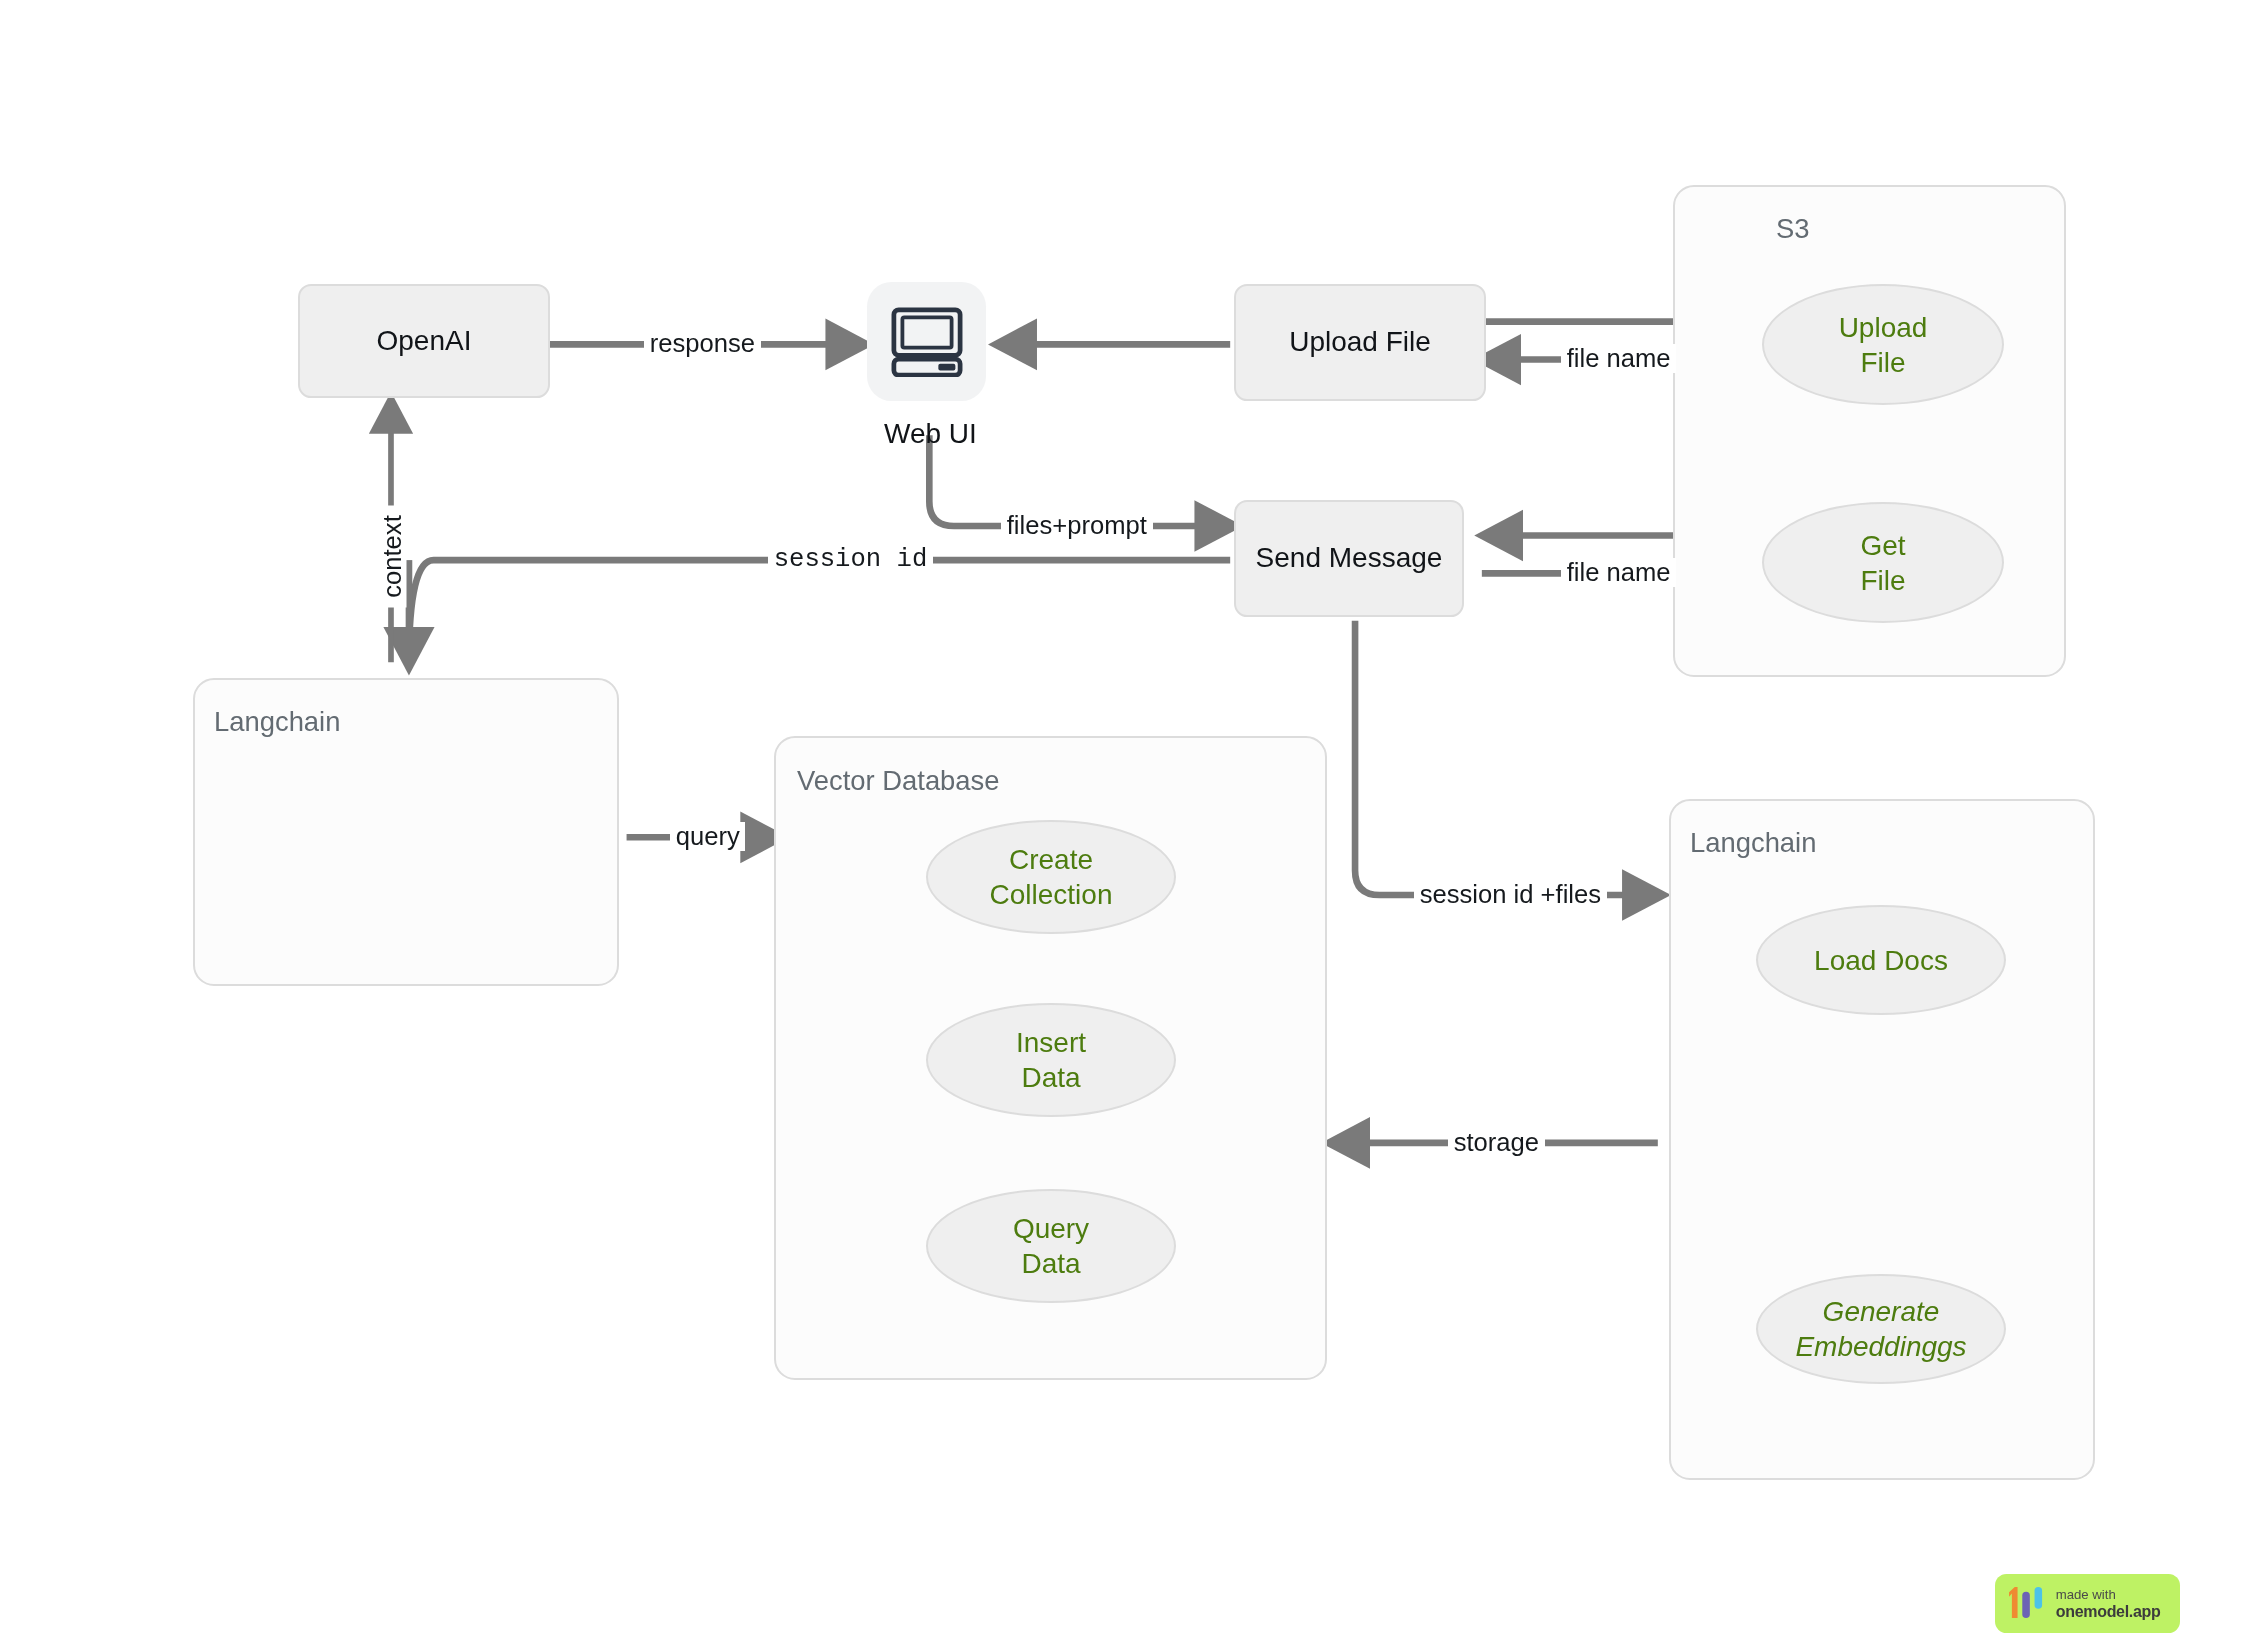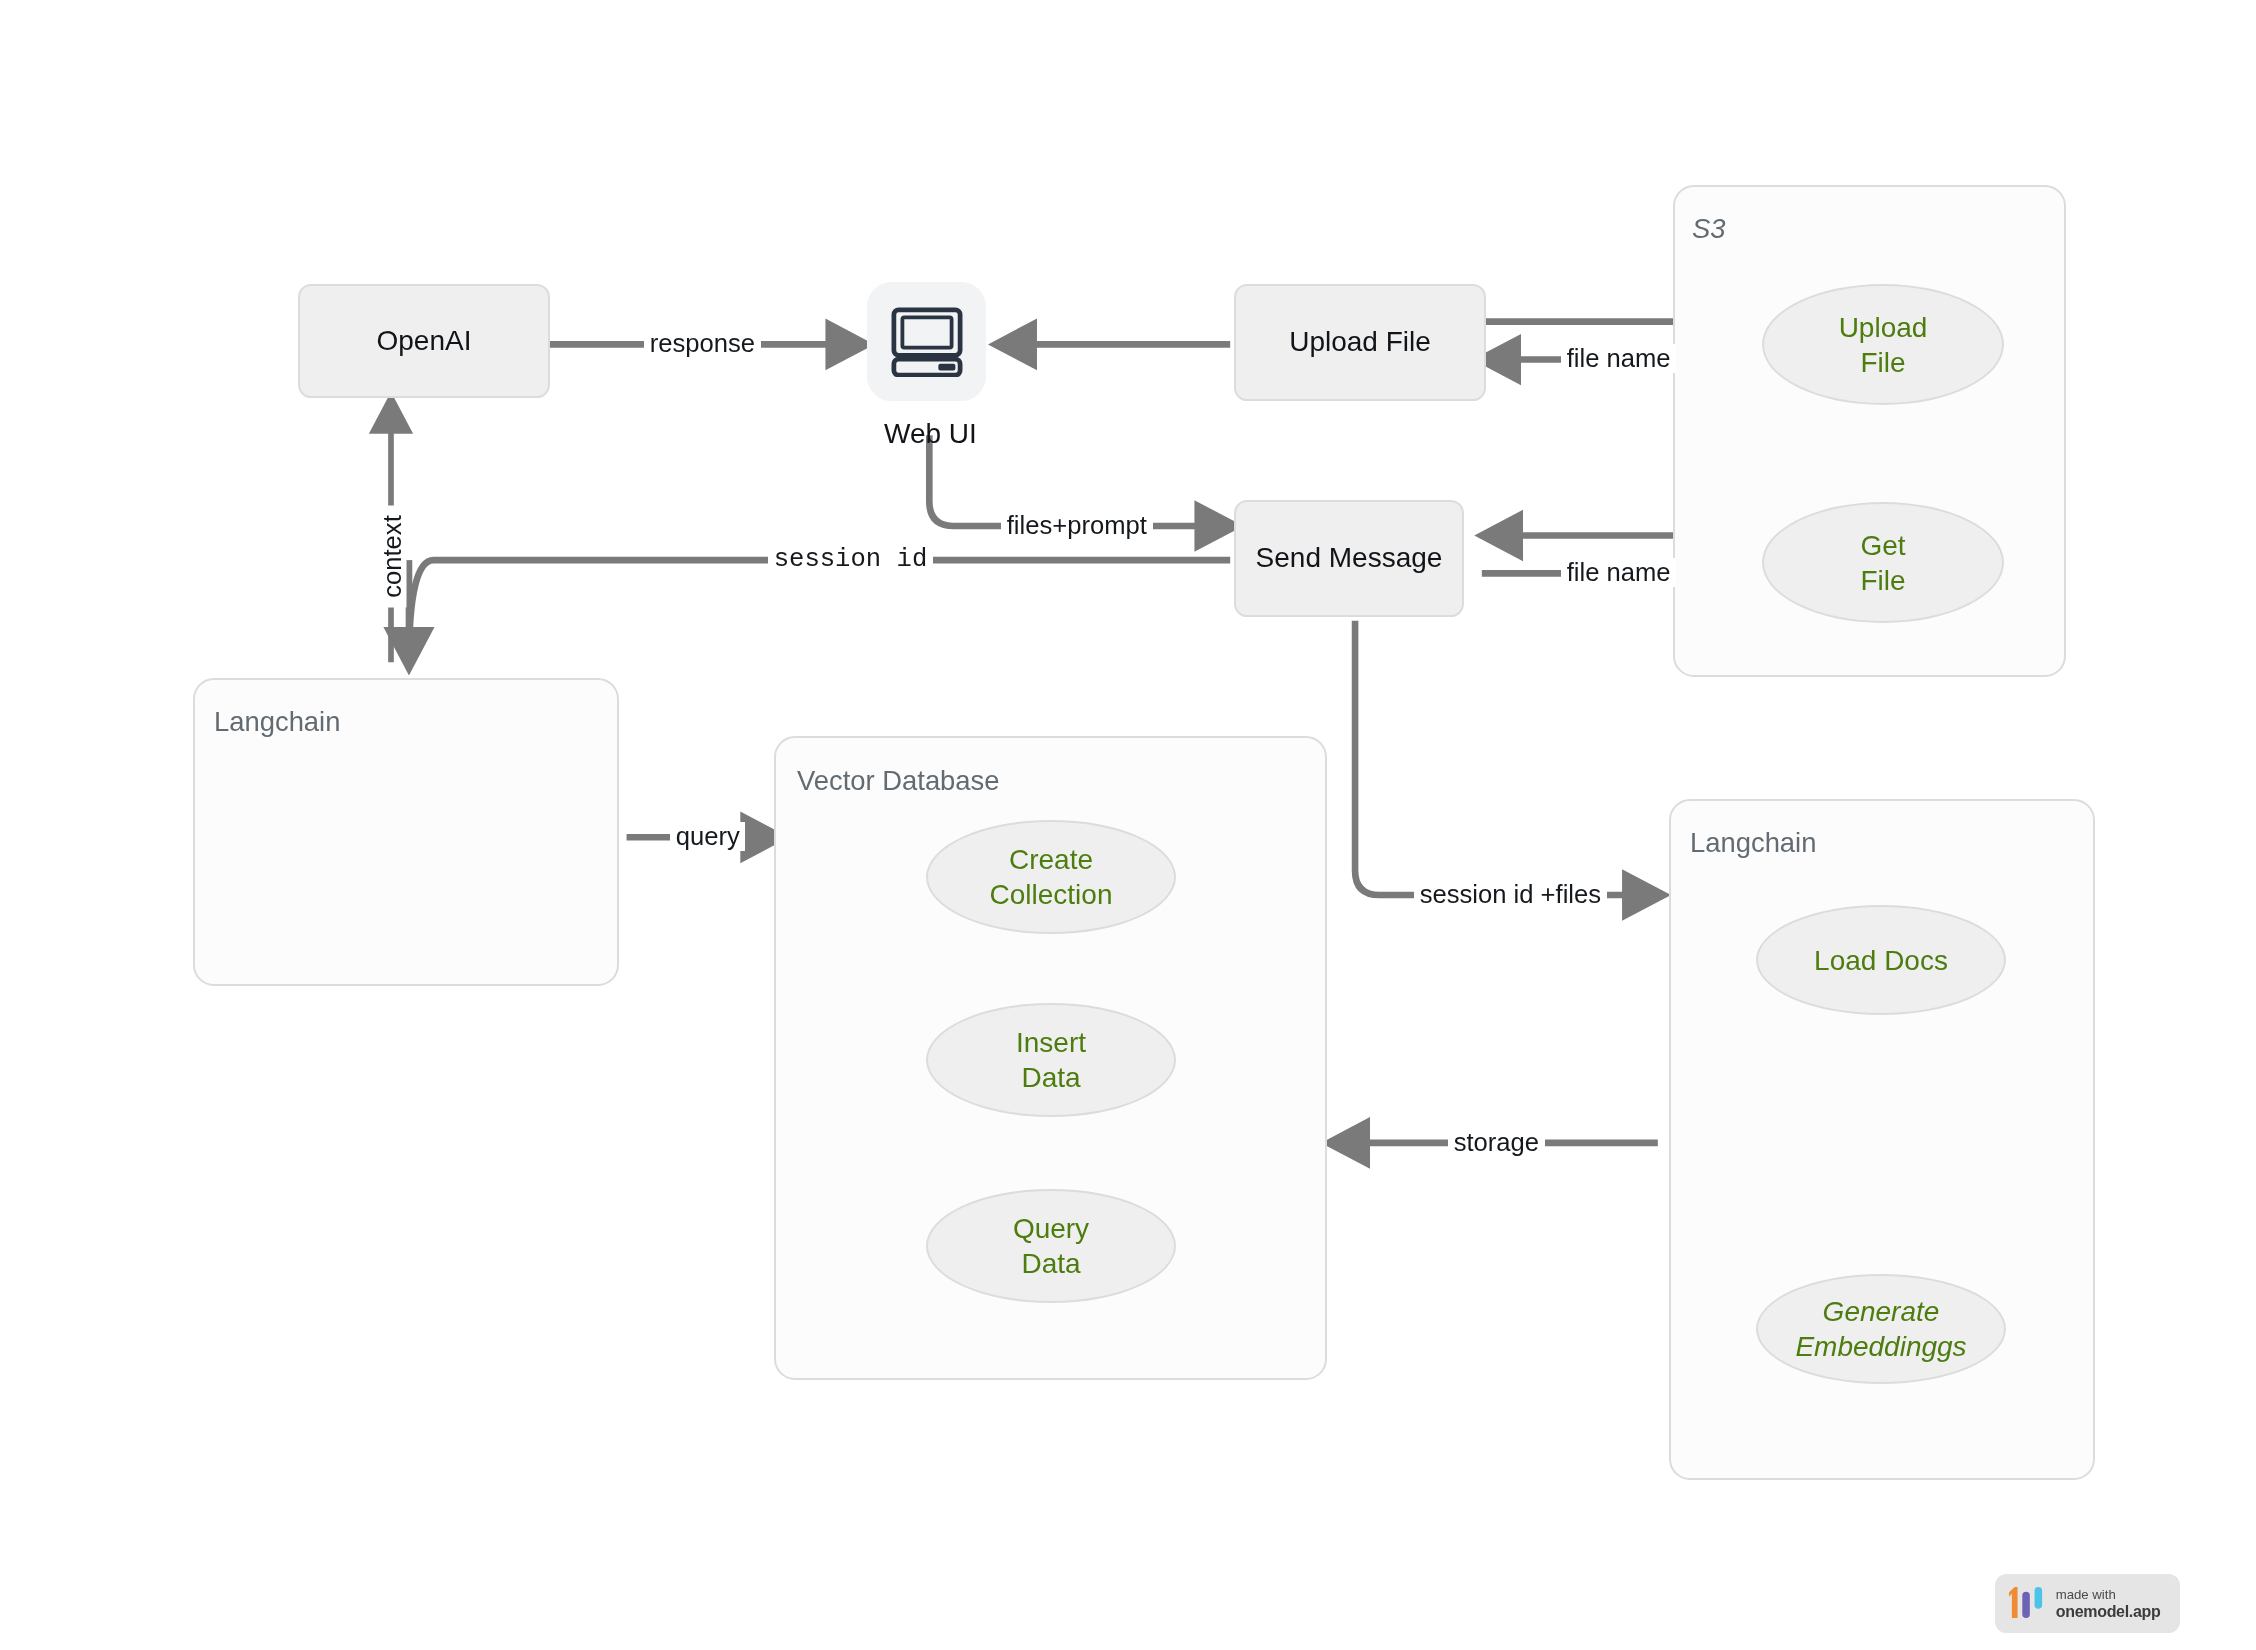--- a/index.html
+++ b/index.html
@@ -101,21 +101,21 @@
     transform-origin: 50% 50%;
     transform: rotate(-90deg);
   }
   
   #watermark {
     position: absolute;
     left: 1995px;
     top: 1574px;
     width: 185px;
     height: 59px;
-    background: #e5e5e5;
+    background: #bef264;
     border-radius: 11.4px;
     display: flex;
     align-items: center;
     gap: 9.5px;
     padding: 0 13.2px;
     box-sizing: border-box;
     z-index: 20;
   }
   #watermark .wm-bars {
     display: flex;
@@ -175,21 +175,21 @@
 
       <path d="M 1432 656 L 1432 920 Q 1432 946 1458 946 L 1752 946" marker-end="url(#arrow)" stroke-linejoin="round"></path>
 
       <line x1="1752" y1="1208" x2="1410" y2="1208" marker-end="url(#arrow)"></line>
 
       <line x1="662" y1="885" x2="820" y2="885" marker-end="url(#arrow)"></line>
     </g>
   </svg>
 
   <div class="group" style="left:1673px;top:185px;width:393px;height:492px;"></div>
-  <div class="group-title" style="left:1692px;top:213px;font-style:italic;">S3</div>
+  <div class="group-title" style="left:1776px;top:213px;">S3</div>
 
   <div class="ellipse" style="left:1762px;top:284px;width:242px;height:121px;">Upload
 File</div>
   <div class="ellipse" style="left:1762px;top:502px;width:242px;height:121px;">Get
 File</div>
 
   <div class="node" style="left:298px;top:284px;width:252px;height:114px;">OpenAI</div>
 
   <div class="iconnode" style="left:867px;top:282px;width:119px;height:119px;">
     <svg width="74" height="70" viewBox="0 0 78 74">

